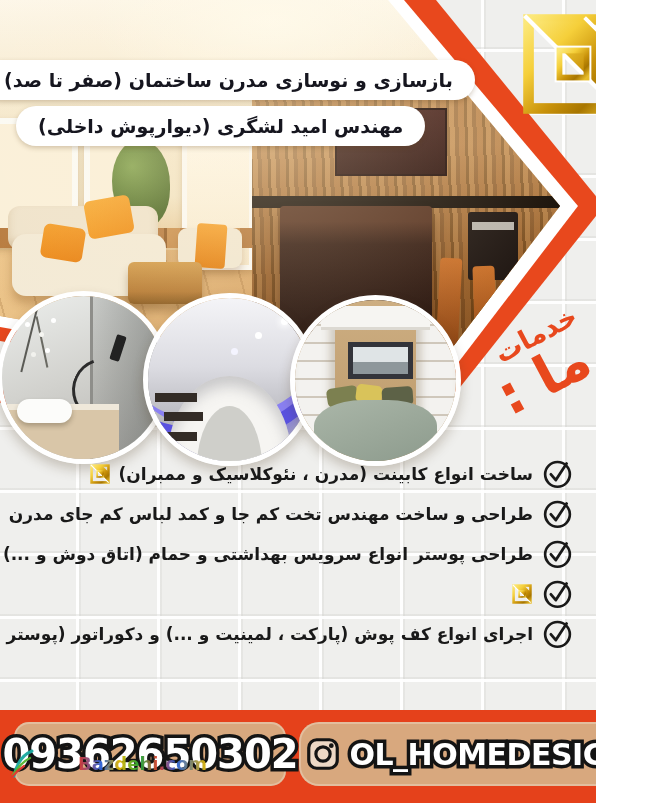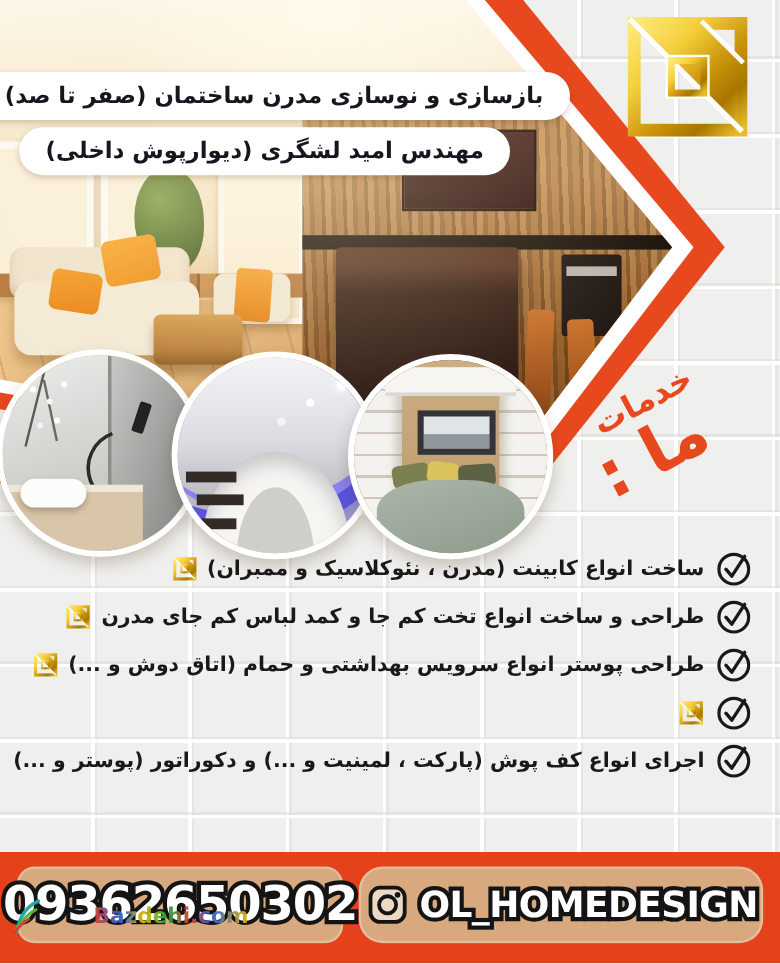--- a/index.html
+++ b/index.html
@@ -1,17 +1,17 @@
 <!DOCTYPE html>
 <html lang="fa"><head>
 <meta charset="utf-8">
 <style>
   html,body{margin:0;padding:0;}
   body{font-family:"DejaVu Sans",sans-serif;}
-  .poster{position:relative;width:650px;height:803px;overflow:hidden;
+  .poster{position:relative;width:596px;height:803px;overflow:hidden;
     background-color:#efefed;
     background-image:
       repeating-linear-gradient(0deg, transparent 0 58px, rgba(255,255,255,.95) 58px 61px, rgba(208,208,204,.35) 61px 63px),
       repeating-linear-gradient(90deg, transparent 0 76px, rgba(255,255,255,.95) 76px 79px, rgba(208,208,204,.30) 79px 81px);
   }
   
   .layer{position:absolute;left:0;top:0;width:650px;height:435px;}
   .layer-red{background:#e8481d;clip-path:polygon(0 0,436px 0,604px 206px,438px 415px,0 341px);}
   .layer-white{background:#ffffff;clip-path:polygon(0 0,404px 0,578px 206px,428px 402px,0 327px);}
   .layer-photo{clip-path:polygon(0 0,388px 0,560px 206px,420px 390px,0 316px);
@@ -247,21 +247,21 @@
           <path d="M16,16 L104,104 L104,46 L74,16 Z" fill="url(#goldg)"></path>
           <line x1="10" y1="10" x2="107" y2="107" stroke="#fff" stroke-width="6"></line>
           <rect x="44" y="44" width="32" height="32" fill="none" stroke="url(#goldg)" stroke-width="9"></rect>
         </svg>
     </div>
     <div class="service-row">
       <svg class="check" viewBox="0 0 40 40">
           <circle cx="20" cy="21" r="15" stroke="#191919" stroke-width="3.2" fill="none"></circle>
           <path d="M12 21 L18 28 L31 8" stroke="#191919" stroke-width="3.4" fill="none" stroke-linecap="round" stroke-linejoin="round"></path>
         </svg>
-      <span class="txt">طراحی و ساخت انواع تخت کم جا و کمد لباس کم جای مدرن</span>
+      <span class="txt">طراحی و ساخت مهندس تخت کم جا و کمد لباس کم جای مدرن</span>
       <svg class="gold-mini" viewBox="0 0 120 120">
           <rect x="14" y="14" width="92" height="92" fill="none" stroke="url(#goldg)" stroke-width="14"></rect>
           <path d="M16,16 L104,104 L104,46 L74,16 Z" fill="url(#goldg)"></path>
           <line x1="10" y1="10" x2="107" y2="107" stroke="#fff" stroke-width="6"></line>
           <rect x="44" y="44" width="32" height="32" fill="none" stroke="url(#goldg)" stroke-width="9"></rect>
         </svg>
     </div>
     <div class="service-row">
       <svg class="check" viewBox="0 0 40 40">
           <circle cx="20" cy="21" r="15" stroke="#191919" stroke-width="3.2" fill="none"></circle>

